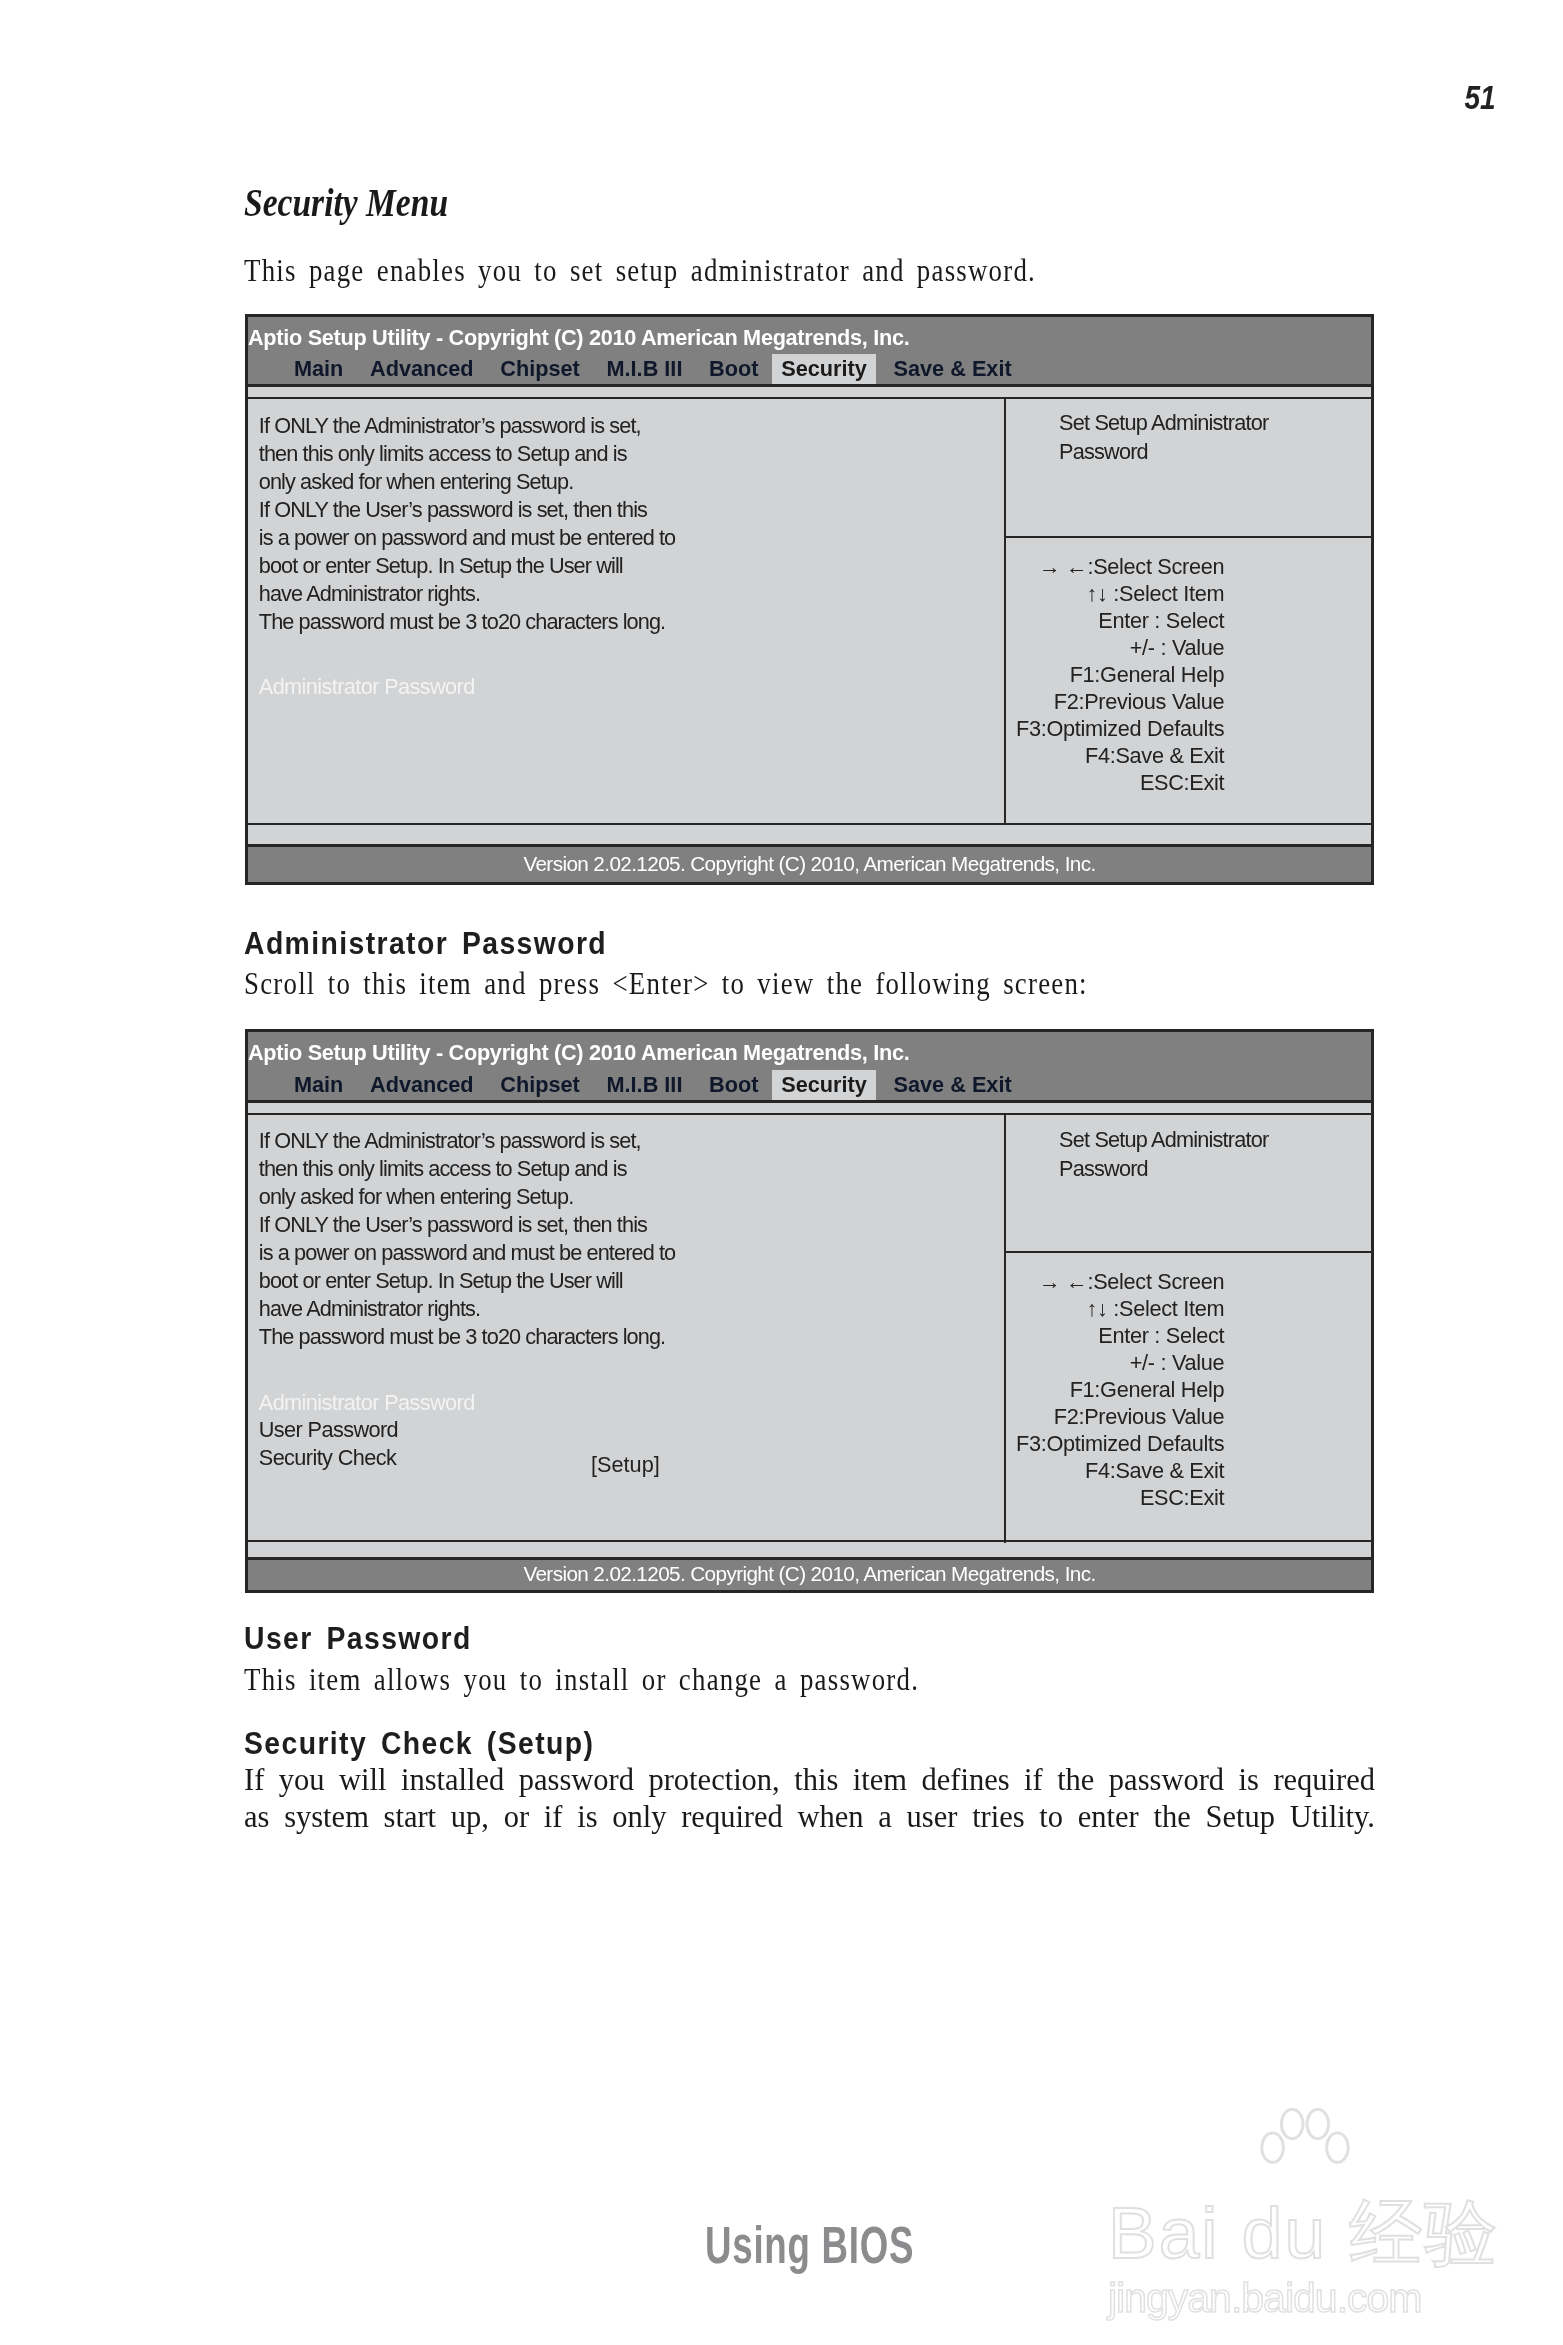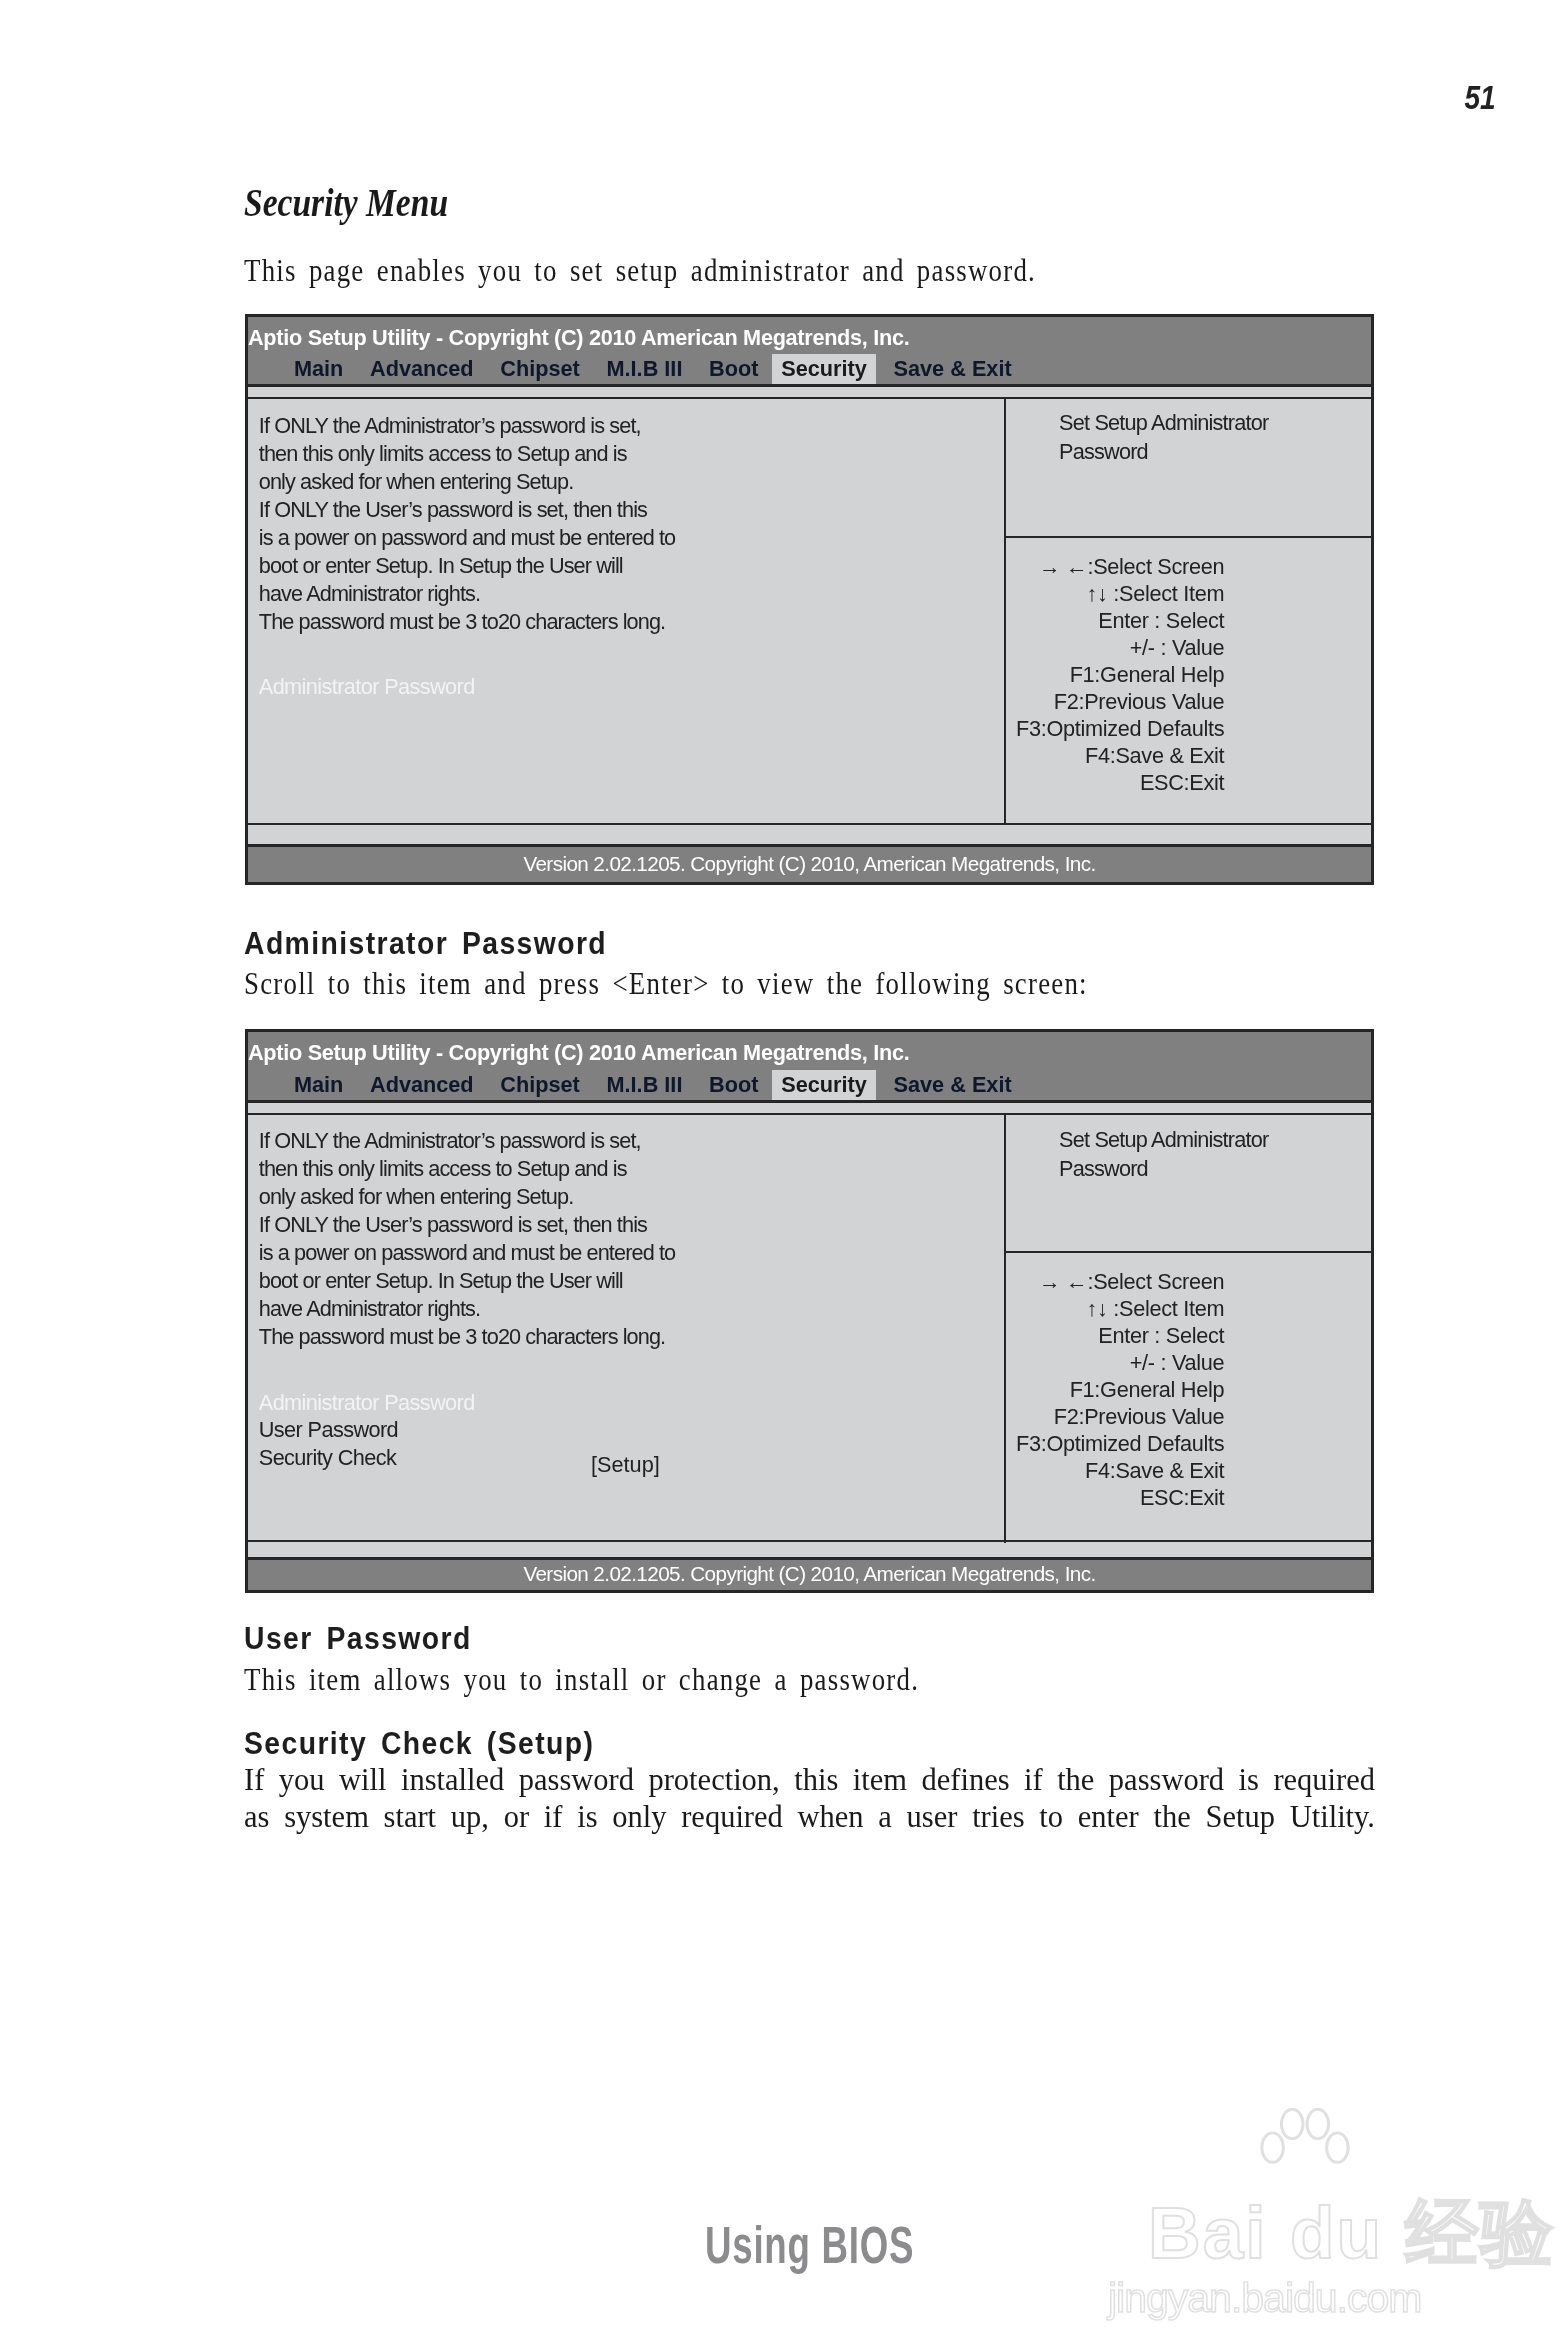--- a/index.html
+++ b/index.html
@@ -26,21 +26,21 @@
   .item.selected { color:#f3f3f3; }
   .item-value { position:absolute; font-size:21.7px; color:#222; white-space:nowrap; }
   .right-desc { position:absolute; left:1003px; font-size:21.7px; line-height:28.6px; color:#222; white-space:nowrap; letter-spacing:-0.8px;margin-left:48px; }
   .keys { position:absolute; font-size:21.7px; line-height:27px; color:#222; white-space:nowrap; letter-spacing:-0.3px; }
   .keys div { height:27px;text-align:right; }
   .bios-footer { position:absolute; left:0; right:0; bottom:0; background:#808081; border-top:3px solid #262626; color:#ffffff; text-align:center; font-size:20.7px; white-space:nowrap; letter-spacing:-0.6px; }
   .bios-strip-bottom { position:absolute; left:0; right:0; border-top:2px solid #262626; }
 
   .using-bios { left:705px; top:2216px; font-family:"Liberation Sans", sans-serif; font-weight:bold; font-size:51px; color:#8c8c8f; transform:scaleX(0.72); transform-origin:left top; white-space:nowrap; letter-spacing:1px; }
   .watermark { left:1108px; top:2108px; width:364px; height:217px; opacity:0.55; }
-  .wm-brand { position:absolute; left:0; top:77px; font-family:"Liberation Sans", sans-serif; font-weight:bold; font-size:73px; color:#ffffff; -webkit-text-stroke:2px #c8c8c8; letter-spacing:2px; white-space:nowrap;margin-left:40px; }
+  .wm-brand { position:absolute; left:0; top:77px; font-family:"Liberation Sans", sans-serif; font-weight:normal; font-size:73px; color:#ffffff; -webkit-text-stroke:2px #c8c8c8; letter-spacing:2px; white-space:nowrap; }
   .wm-url { position:absolute; left:0; top:167px; font-family:"Liberation Sans", sans-serif; font-size:41px; color:#ffffff; -webkit-text-stroke:1.5px #c8c8c8; white-space:nowrap; letter-spacing:-1px; }
   .wm-paw { position:absolute; left:143px; top:0; width:108px; height:89px; }
 </style>
 </head>
 <body>
 
 <div class="abs page-num">51</div>
 
 <div class="abs section-title">Security Menu</div>
 <div class="abs serif-body" style="left:244px; top:254px;">This page enables you to set setup administrator and password.</div>

